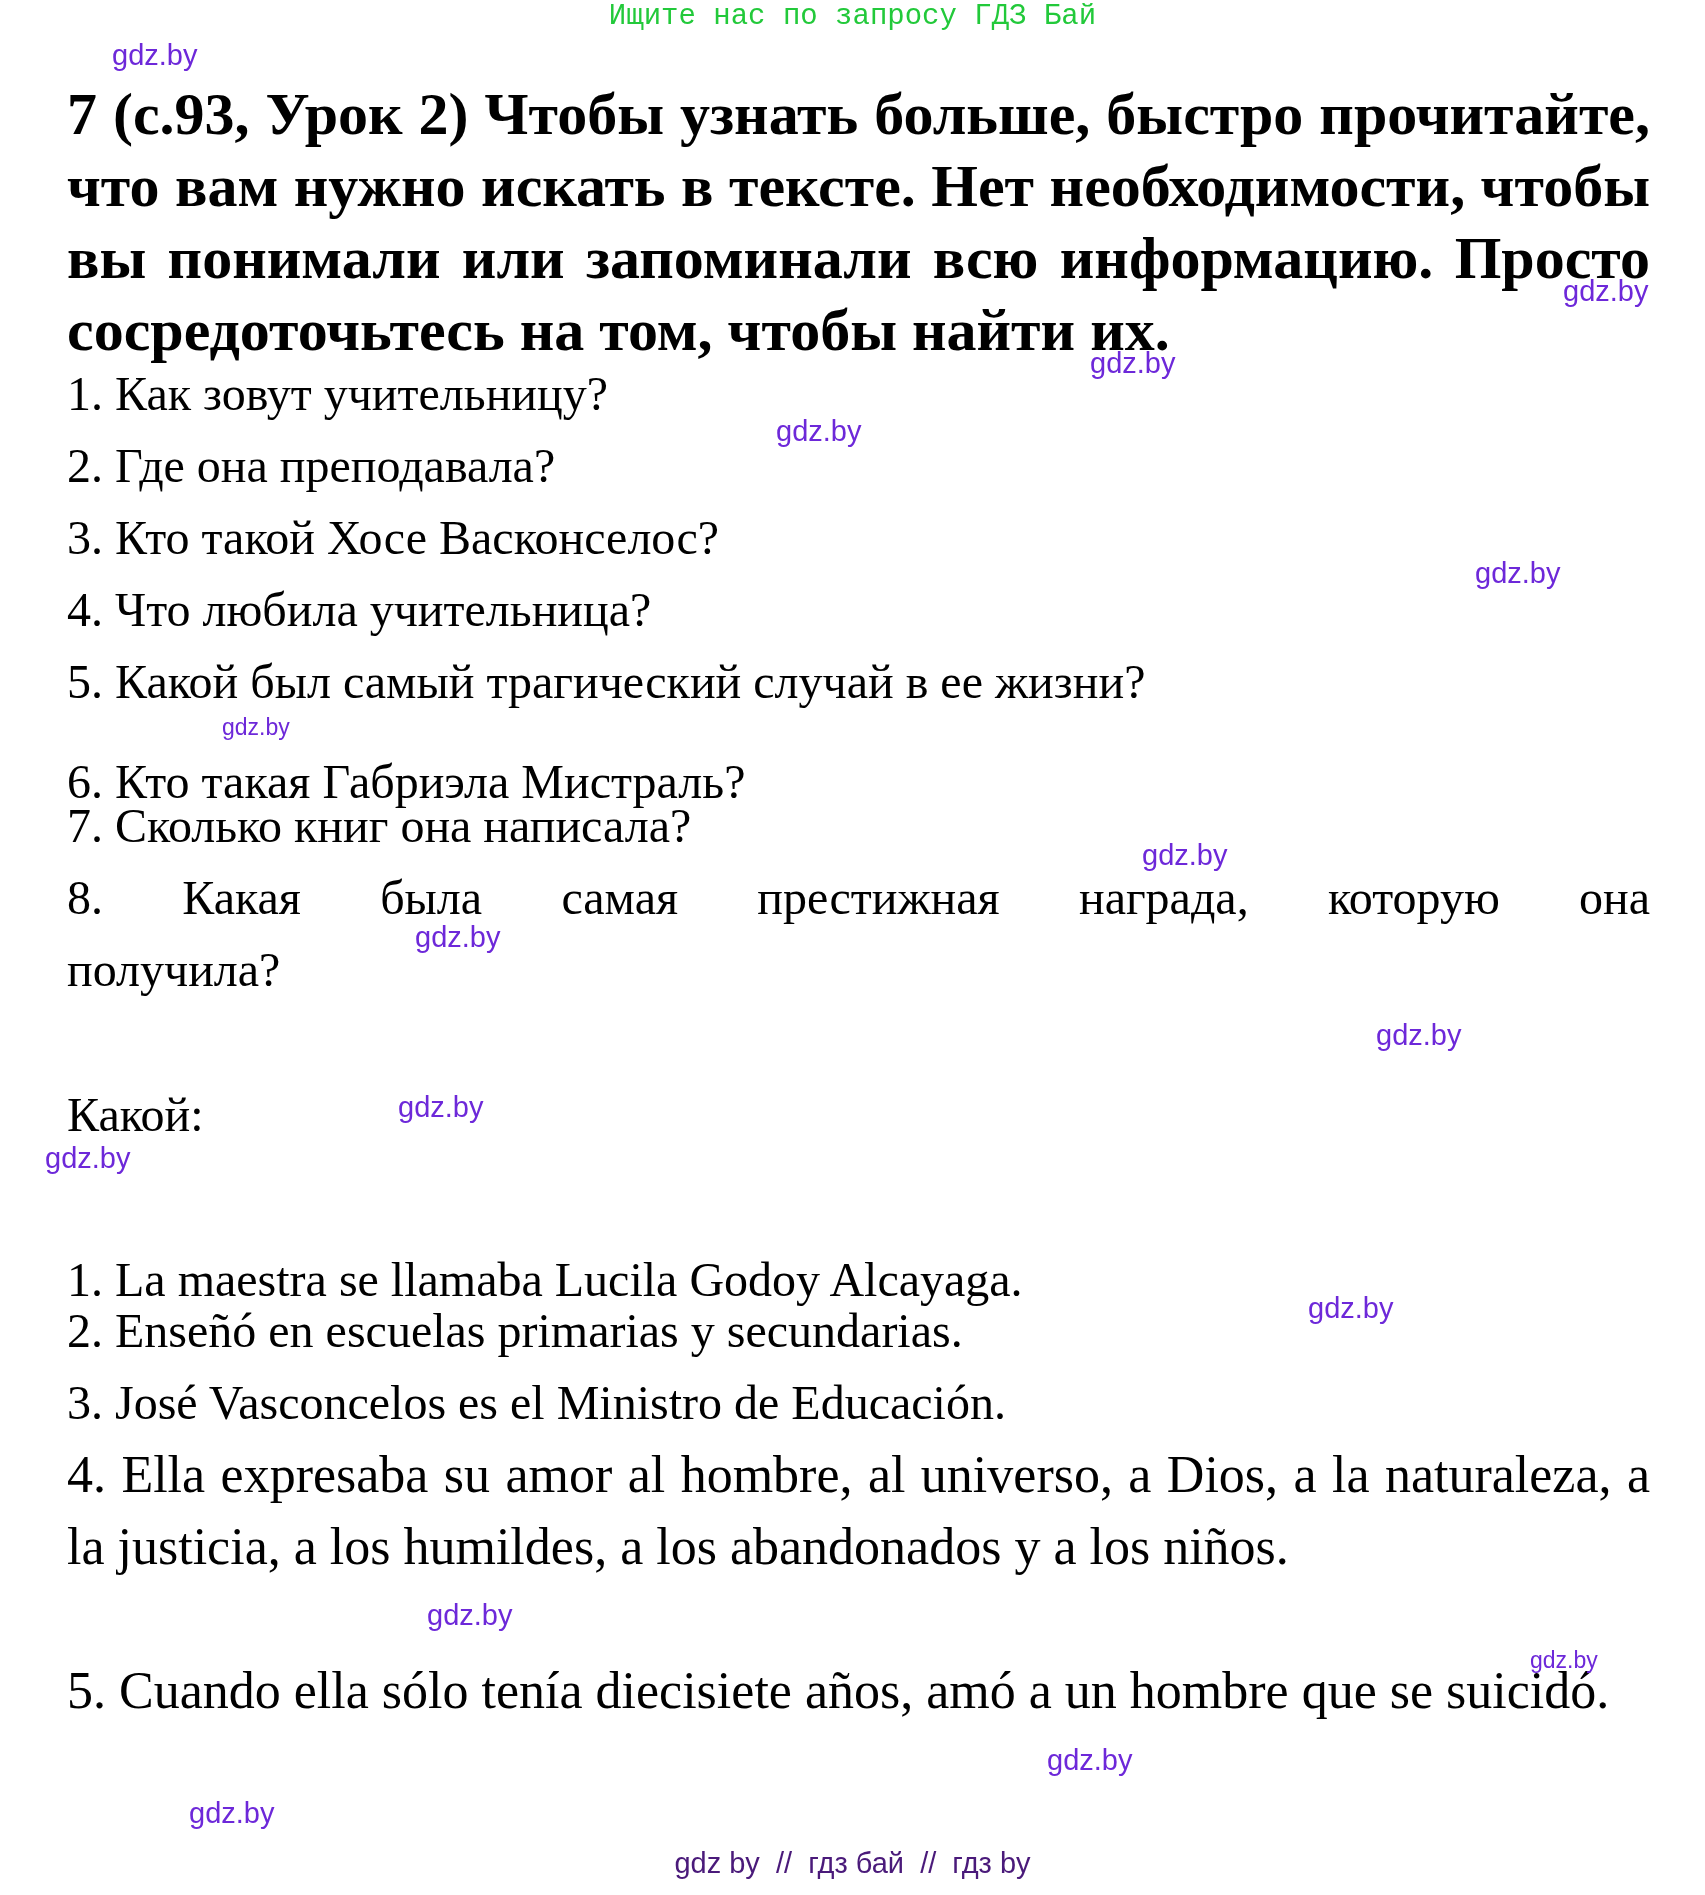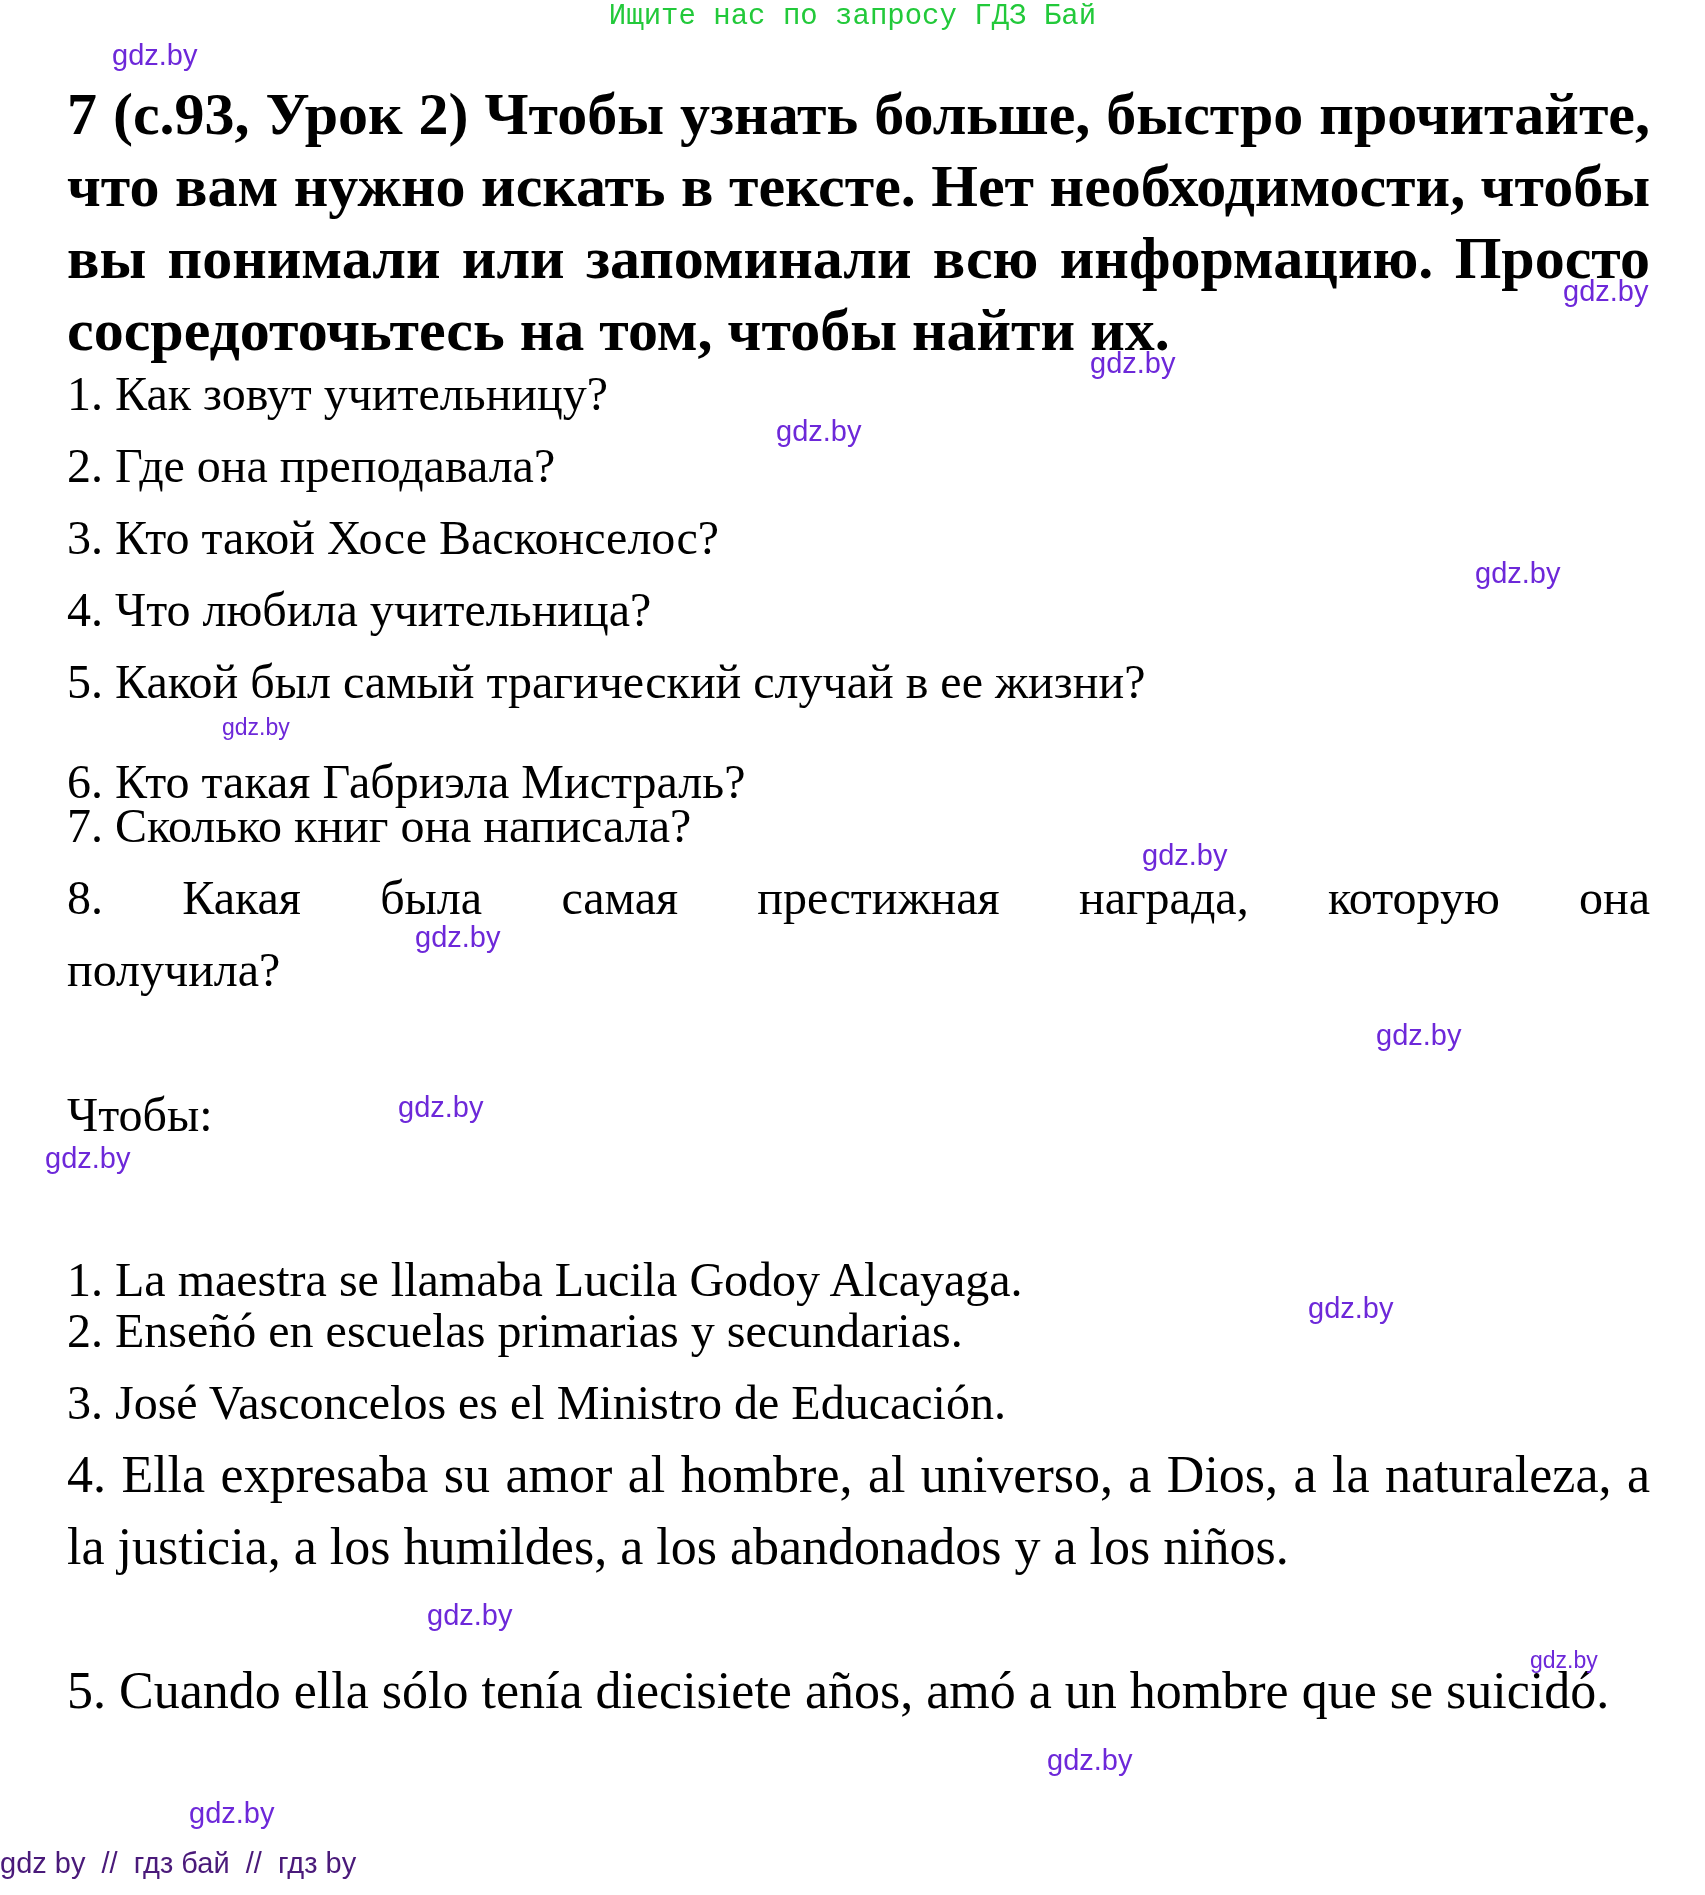--- a/index.html
+++ b/index.html
@@ -1,18 +1,18 @@
 <!DOCTYPE html>
 <html><head>
 <meta charset="utf-8">
 <style>
   html, body { margin: 0; padding: 0; background: #ffffff; }
   body { width: 1705px; height: 1895px; position: relative; overflow: hidden; font-family: "Liberation Serif", serif; color: #000; }
   .top-banner { position: absolute; top: 0; left: 0; width: 1705px; text-align: center; font-family: Liberation Mono, monospace; font-size: 29px; color: #22c93a; line-height: 34px; }
-  .footer { position: absolute; top: 1845px; left: 0; width: 1705px; font-family: "Liberation Sans", sans-serif; font-size: 29px; color: #4a1a7a; line-height: 36px; white-space: pre; }
+  .footer { position: absolute; top: 1845px; left: 0; width: 1705px; text-align: center; font-family: "Liberation Sans", sans-serif; font-size: 29px; color: #4a1a7a; line-height: 36px; white-space: pre; }
   .wm { position: absolute; font-family: "Liberation Sans", sans-serif; font-size: 29px; color: #6d28d9; line-height: 30px; }
   .wm.small { font-size: 23px; }
   .content { position: absolute; left: 67px; width: 1583px; }
   .task { top: 78px; font-weight: bold; font-size: 60px; line-height: 72px; text-align: justify; }
   .line { position: absolute; left: 67px; width: 1583px; font-size: 48px; line-height: 60px; white-space: nowrap; }
   .line.justify { white-space: normal; text-align: justify; text-align-last: justify; }
   .para { position: absolute; left: 67px; width: 1583px; font-size: 52px; line-height: 72px; text-align: justify; }
 </style>
 </head>
 <body>
@@ -24,21 +24,21 @@
 <div class="line" style="top:364px">1. Как зовут учительницу?</div>
 <div class="line" style="top:436px">2. Где она преподавала?</div>
 <div class="line" style="top:508px">3. Кто такой Хосе Васконселос?</div>
 <div class="line" style="top:580px">4. Что любила учительница?</div>
 <div class="line" style="top:652px">5. Какой был самый трагический случай в ее жизни?</div>
 <div class="line" style="top:752px">6. Кто такая Габриэла Мистраль?</div>
 <div class="line" style="top:796px">7. Сколько книг она написала?</div>
 <div class="line justify" style="top:868px">8. Какая была самая престижная награда, которую она</div>
 <div class="line" style="top:940px">получила?</div>
 
-<div class="line" style="top:1085px">Чтобы:</div>
+<div class="line" style="top:1085px">Какой:</div>
 
 <div class="line" style="top:1250px">1. La maestra se llamaba Lucila Godoy Alcayaga.</div>
 <div class="line" style="top:1301px">2. Enseñó en escuelas primarias y secundarias.</div>
 <div class="line" style="top:1373px">3. José Vasconcelos es el Ministro de Educación.</div>
 <div class="para" style="top:1439px">4.  Ella expresaba su amor al hombre, al universo, a Dios, a la naturaleza, a la justicia, a los humildes, a los abandonados y a los niños.</div>
 <div class="para" style="top:1655px">5. Cuando ella sólo tenía diecisiete años, amó a un hombre que se suicidó.</div>
 
 <div class="wm" style="left:112px;top:40px">gdz.by</div>
 <div class="wm" style="left:1563px;top:276px">gdz.by</div>
 <div class="wm" style="left:1090px;top:348px">gdz.by</div>

